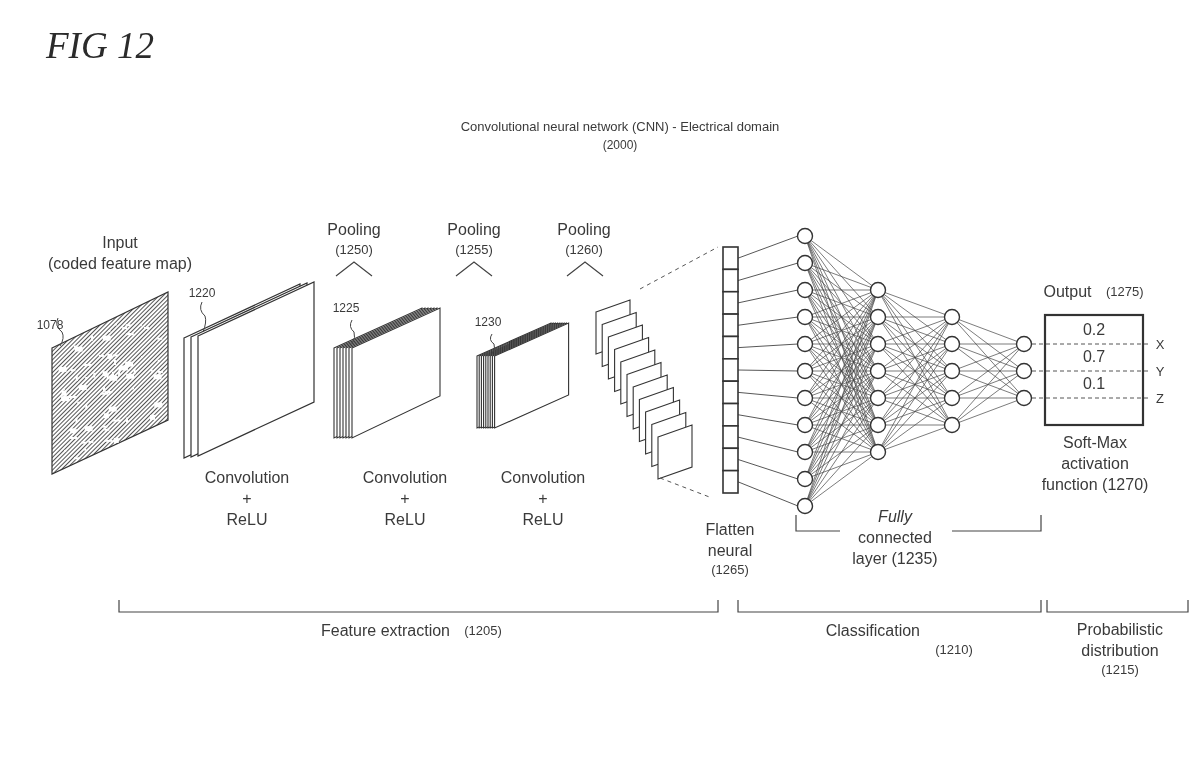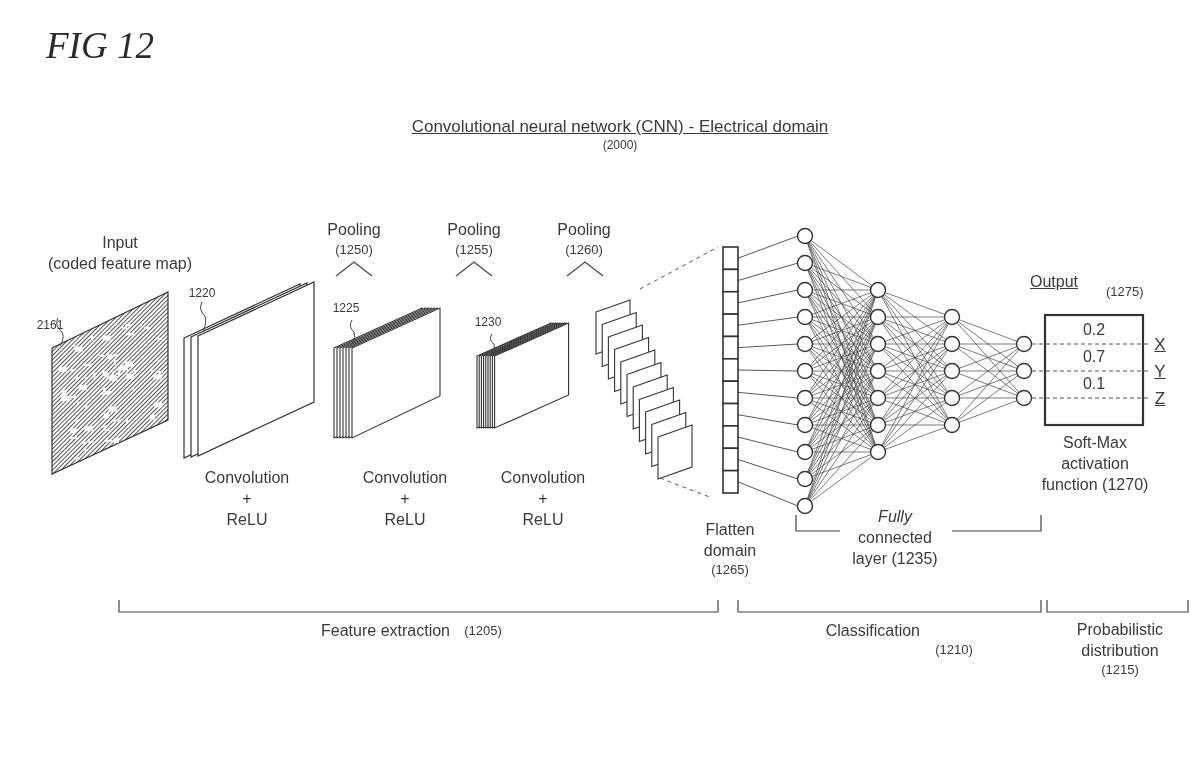--- a/index.html
+++ b/index.html
@@ -2,36 +2,36 @@
 <html><head>
 <meta charset="utf-8">
 <style>
   html, body { margin: 0; padding: 0; background: #ffffff; }
   body { width: 1198px; height: 763px; position: relative; overflow: hidden;
          font-family: "Liberation Sans", sans-serif; color: #333; }
   .fig-label { position: absolute; left: 46px; top: 24px; font-family: "Liberation Serif", serif;
                font-style: italic; font-size: 37px; color: #2b2b2b; }
   .t { position: absolute; text-align: center; white-space: nowrap; color: #3a3a3a; }
   .t16 { font-size: 16px; line-height: 19px; }
-  .t17 { font-size: 17px; line-height: 21px; text-decoration: underline; }
+  .t17 { font-size: 13px; line-height: 21px; }
   .t13 { font-size: 13px; line-height: 16px; }
   .t12 { font-size: 12px; line-height: 14px; }
   svg#diagram { position: absolute; left: 0; top: 0; }
 </style>
 </head>
 <body>
 
 <div class="fig-label">FIG 12</div>
 
 <div class="t t17" style="left:340px; top:116px; width:560px;">Convolutional neural network (CNN) - Electrical domain</div>
 <div class="t t12" style="left:570px; top:138px; width:100px;">(2000)</div>
 
 <div class="t t16" style="left:50px; top:233px; width:140px;">Input</div>
 <div class="t t16" style="left:30px; top:254px; width:180px;">(coded feature map)</div>
-<div class="t t12" style="left:30px; top:318px; width:40px;">2161</div>
+<div class="t t12" style="left:30px; top:318px; width:40px;">1078</div>
 
 <div class="t t12" style="left:182px; top:286px; width:40px;">1220</div>
 <div class="t t12" style="left:326px; top:301px; width:40px;">1225</div>
 <div class="t t12" style="left:468px; top:315px; width:40px;">1230</div>
 
 <div class="t t16" style="left:314px; top:220px; width:80px;">Pooling</div>
 <div class="t t13" style="left:314px; top:242px; width:80px;">(1250)</div>
 <div class="t t16" style="left:434px; top:220px; width:80px;">Pooling</div>
 <div class="t t13" style="left:434px; top:242px; width:80px;">(1255)</div>
 <div class="t t16" style="left:544px; top:220px; width:80px;">Pooling</div>
@@ -43,28 +43,28 @@
 
 <div class="t t16" style="left:345px; top:468px; width:120px;">Convolution</div>
 <div class="t t16" style="left:345px; top:489px; width:120px;">+</div>
 <div class="t t16" style="left:345px; top:510px; width:120px;">ReLU</div>
 
 <div class="t t16" style="left:483px; top:468px; width:120px;">Convolution</div>
 <div class="t t16" style="left:483px; top:489px; width:120px;">+</div>
 <div class="t t16" style="left:483px; top:510px; width:120px;">ReLU</div>
 
 <div class="t t16" style="left:690px; top:520px; width:80px;">Flatten</div>
-<div class="t t16" style="left:690px; top:541px; width:80px;">domain</div>
+<div class="t t16" style="left:690px; top:541px; width:80px;">neural</div>
 <div class="t t13" style="left:690px; top:562px; width:80px;">(1265)</div>
 
 <div class="t t16" style="left:850px; top:507px; width:90px;font-style:italic;">Fully</div>
 <div class="t t16" style="left:840px; top:528px; width:110px;">connected</div>
 <div class="t t16" style="left:835px; top:549px; width:120px;">layer (1235)</div>
 
-<div class="t t16" style="left:1030px; top:272px; width:75px; text-align:left;text-decoration:underline;">Output</div>
+<div class="t t16" style="left:1030px; top:282px; width:75px; text-align:center;">Output</div>
 <div class="t t13" style="left:1106px; top:284px; width:50px; text-align:left;">(1275)</div>
 
 <div class="t t16" style="left:1064px; top:320px; width:60px;">0.2</div>
 <div class="t t16" style="left:1064px; top:347px; width:60px;">0.7</div>
 <div class="t t16" style="left:1064px; top:374px; width:60px;">0.1</div>
 
 <div class="t t17" style="left:1150px; top:334px; width:20px;">X</div>
 <div class="t t17" style="left:1150px; top:361px; width:20px;">Y</div>
 <div class="t t17" style="left:1150px; top:388px; width:20px;">Z</div>
 

